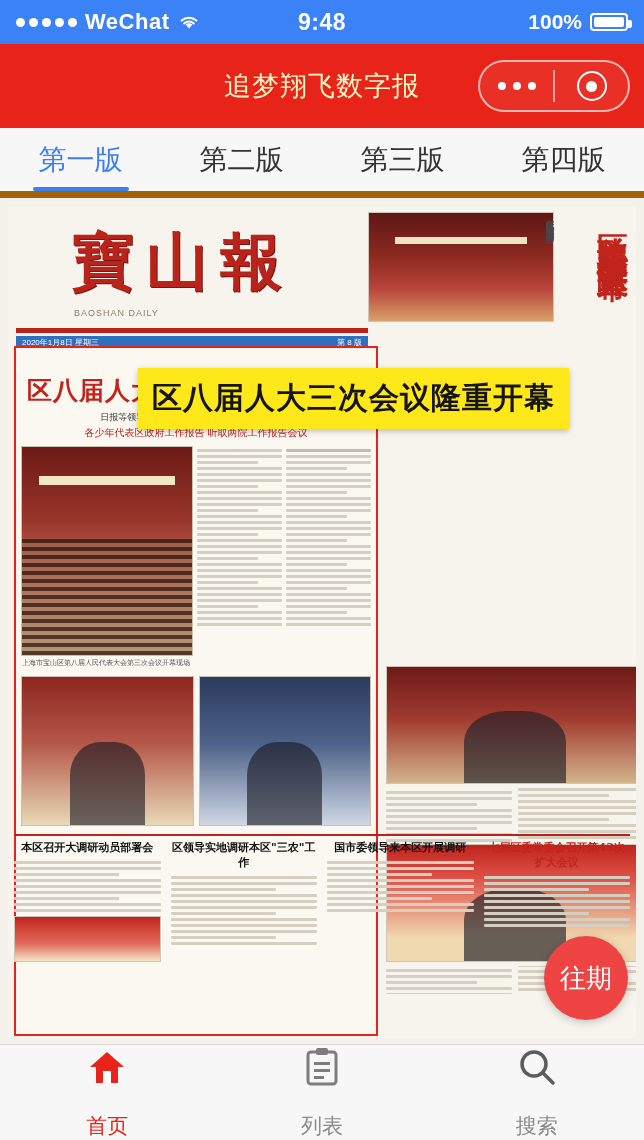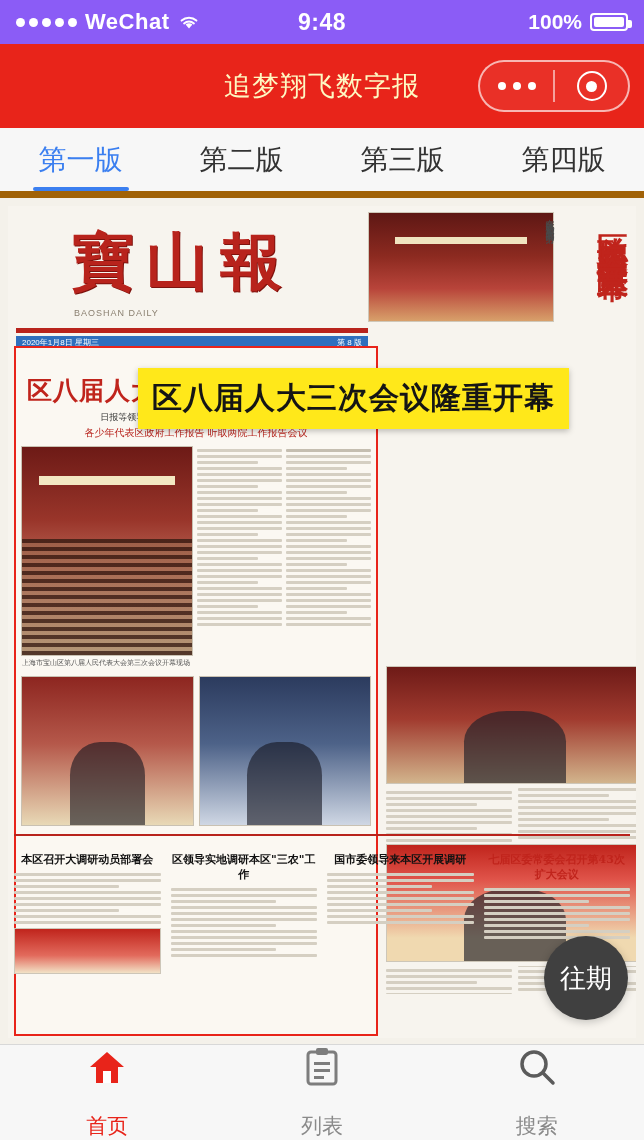--- a/index.html
+++ b/index.html
@@ -6,21 +6,21 @@
   html, body {
     width: 644px; height: 1140px;
     font-family: "Liberation Sans", "DejaVu Sans", sans-serif;
     background: #ffffff;
     overflow: hidden;
   }
   .app { position: relative; width: 644px; height: 1140px; display: flex; flex-direction: column; }
 
   
   .statusbar {
-    height: 44px; background: #8b5cf6; color: #fff;
+    height: 44px; background: #3b82f6; color: #fff;
     display: flex; align-items: center; padding: 0 16px;
     font-size: 22px; font-weight: bold; flex: 0 0 44px;
   }
   .sb-left { display: flex; align-items: center; gap: 8px; flex: 1 1 0; }
   .dots { display: flex; gap: 4px; align-items: center; }
   .dots i { width: 9px; height: 9px; border-radius: 50%; background: #fff; display: block; }
   .carrier { font-size: 22px; letter-spacing: 0.5px; }
   .wifi { display: inline-block; width: 22px; height: 16px; position: relative; }
   .wifi svg { display: block; }
   .sb-center { flex: 0 0 auto; font-size: 23px; letter-spacing: 0.5px; }
@@ -162,21 +162,21 @@
     position: relative; overflow: hidden;
   }
   .rphoto.flags { background: linear-gradient(#c0241c, #e0544a 30%, #f0d9b0 80%); }
   .rphoto .person { position: absolute; left: 30%; bottom: 0; width: 40%; height: 62%; background: rgba(30,30,40,0.65); border-radius: 42% 42% 0 0; }
   .rtext { columns: 2; column-gap: 6px; }
   .rtext .fakeline { height: 3px; }
 
   
   .bottom-strip {
     position: absolute; left: 6px; right: 6px; bottom: 4px; height: 200px;
-    border-top: 2px solid #b8231c; display: flex; gap: 10px; padding-top: 16px;
+    border-top: 2px solid #b8231c; display: flex; gap: 10px; padding-top: 4px;
   }
   .bs-col { flex: 1 1 0; }
   .bs-head { font-size: 11px; font-weight: bold; color: #111; text-align: center;
     font-family: "DejaVu Serif","Liberation Serif",serif; padding-bottom: 3px; }
   .bs-head.red { color: #c0241c; }
   .bs-thumb { height: 46px; margin-top: 4px; border: 1px solid #cdc6b8;
     background: linear-gradient(#c0241c, #e26a5c 60%, #f2e2c6); }
 
   
   .headline-chip {
@@ -184,21 +184,21 @@
     background: #ffe81a; color: #151515;
     font-size: 30px; font-weight: bold; letter-spacing: 1px;
     padding: 10px 14px; white-space: nowrap;
     box-shadow: 0 2px 6px rgba(0,0,0,0.25);
   }
 
   
   .archive-btn {
     position: absolute; right: 16px; bottom: 24px;
     width: 84px; height: 84px; border-radius: 50%;
-    background: #404040; color: #fff; font-size: 26px;
+    background: #ef4444; color: #fff; font-size: 26px;
     display: flex; align-items: center; justify-content: center;
     box-shadow: 0 2px 8px rgba(0,0,0,0.22); cursor: pointer;
   }
 
   
   .tabbar {
     height: 96px; background: #f7f7f7; border-top: 1px solid #d8d8d8;
     display: flex; flex: 0 0 96px;
   }
   .tb-item {

